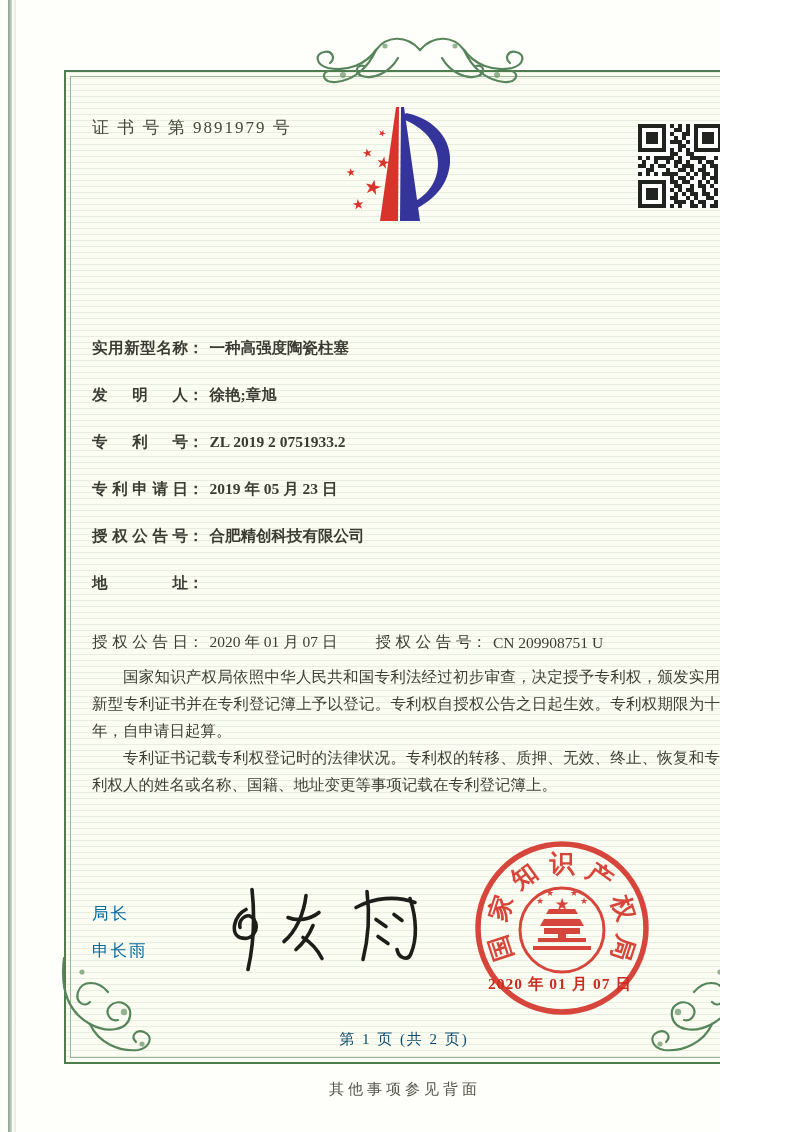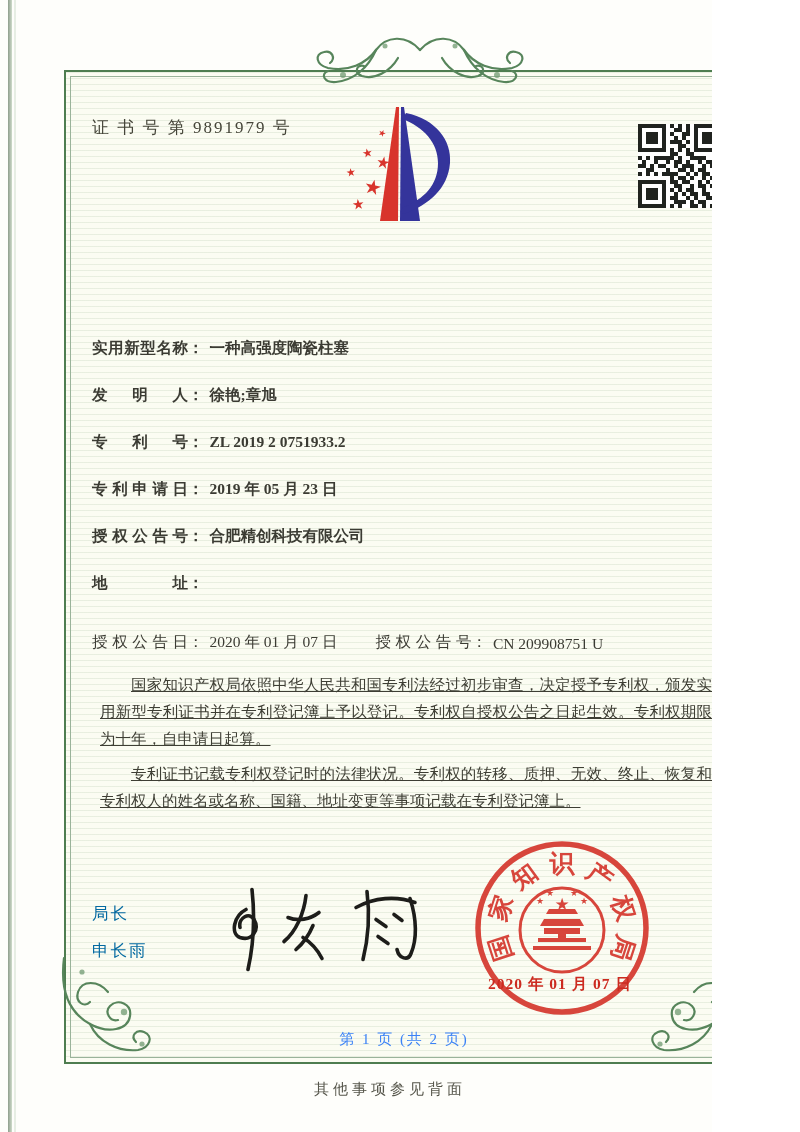--- a/index.html
+++ b/index.html
@@ -1,17 +1,17 @@
 <!DOCTYPE html>
 <html><head>
 <meta charset="utf-8">
 <style>
   html,body{margin:0;padding:0;background:#ffffff;}
   .scan{position:relative;width:712px;height:1132px;background:#fefefb;overflow:hidden;
-        font-family:"Liberation Serif","DejaVu Serif",serif;color:#3b3b33;}
+        font-family:"Liberation Serif","DejaVu Serif",serif;color:#3b3b33;padding-left:8px;}
   
   .page-edge{position:absolute;left:8px;top:0;width:4px;height:1132px;
              background:linear-gradient(90deg,#8e9e8c,#cfdccb);}
   .page-edge2{position:absolute;left:14px;top:0;width:2px;height:1132px;background:#e7eee4;}
   
   .frame{position:absolute;left:64px;top:70px;width:680px;height:990px;
          border:2px solid #4e7d50;background:
          repeating-linear-gradient(180deg, rgba(139,170,133,0.17) 0px, rgba(139,170,133,0.17) 1px,
                                    rgba(255,255,255,0) 1px, rgba(255,255,255,0) 6px),#fbfcf2;}
   .frame::before{content:"";position:absolute;inset:4px;border:1px solid #9ab39a;}
@@ -32,40 +32,40 @@
   .title{position:absolute;left:0;top:236px;width:800px;text-align:center;margin:0;
          font-size:40px;font-weight:bold;letter-spacing:12px;color:#141410;}
   
   .fields{position:absolute;left:92px;top:336px;width:640px;font-size:15.5px;line-height:1.55;}
   .frow{display:flex;align-items:flex-start;margin-bottom:23px;font-weight:bold;}
   .flabel{display:inline-block;width:96px;text-align:justify;text-align-last:justify;flex:0 0 96px;}
   .fcolon{margin:0 6px 0 0;}
   .fvalue{display:inline-block;}
   .frow.address .fvalue{max-width:420px;}
   .grant-row{position:absolute;left:92px;top:632px;width:640px;display:flex;font-size:15.5px;}
-  .grant-pair{display:flex;align-items:flex-end;}
+  .grant-pair{display:flex;align-items:center;}
   .grant-pair + .grant-pair{margin-left:38px;}
   
   .paras{position:absolute;left:92px;top:664px;width:628px;font-size:15.5px;line-height:1.74;
          text-align:justify;color:#3e3e34;}
-  .paras p{margin:8px;text-indent:2em;text-decoration:underline;}
+  .paras p{margin:0;text-indent:2em;}
   
   .officer{position:absolute;left:92px;top:903px;font-size:16.5px;color:#0369a1;}
   .officer div{margin-bottom:15px;letter-spacing:2px;}
   .signature{position:absolute;left:218px;top:878px;width:210px;height:98px;}
   .signature path{fill:none;stroke:#1d1d1a;stroke-width:3.6;stroke-linecap:round;stroke-linejoin:round;}
   
   .seal{position:absolute;left:472px;top:838px;width:180px;height:180px;opacity:.92;}
   .seal-char{font-size:25px;fill:#d5372d;font-weight:bold;font-family:"Liberation Serif",serif;}
   .seal-date{position:absolute;left:488px;top:974px;width:160px;font-size:15.5px;color:#cc2b20;
              letter-spacing:1px;font-weight:bold;}
   
   .page-info{position:absolute;left:64px;top:1030px;width:680px;text-align:center;font-size:15px;
-             color:#3b82f6;letter-spacing:2px;}
-  .footer-note{position:absolute;left:0;top:1080px;width:780px;text-align:center;font-size:15px;
+             color:#0c4a6e;letter-spacing:2px;}
+  .footer-note{position:absolute;left:15px;top:1080px;width:780px;text-align:center;font-size:15px;
                color:#55554a;letter-spacing:4px;}
 </style>
 </head>
 <body>
 
 <div class="scan">
 
   <div class="page-edge"></div>
   <div class="page-edge2"></div>
 

